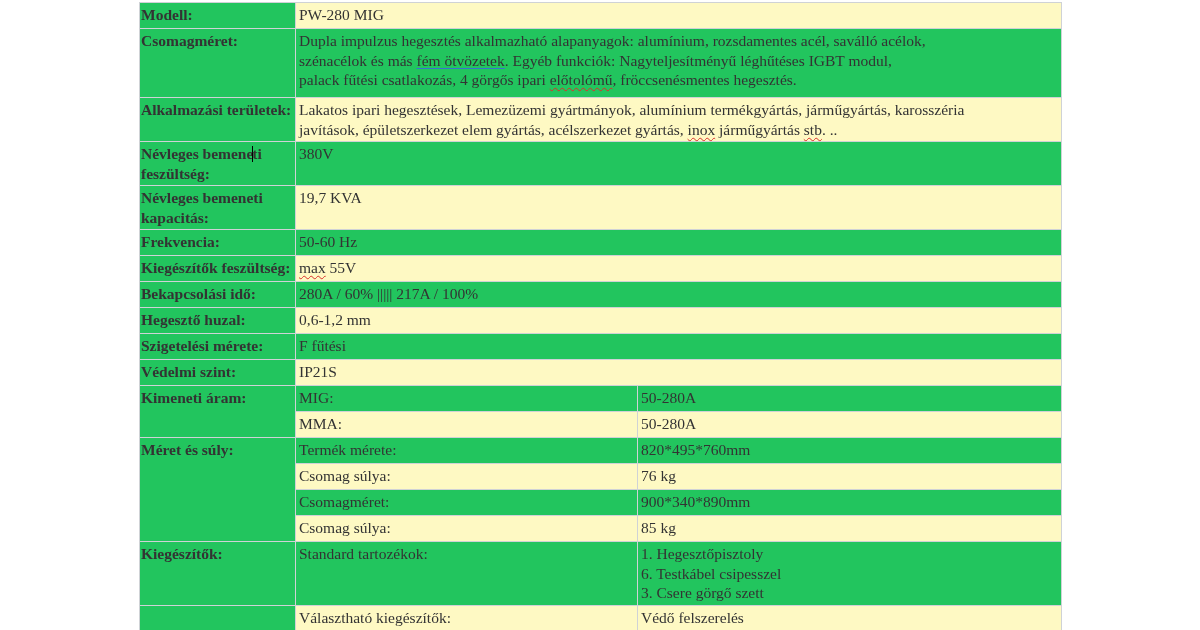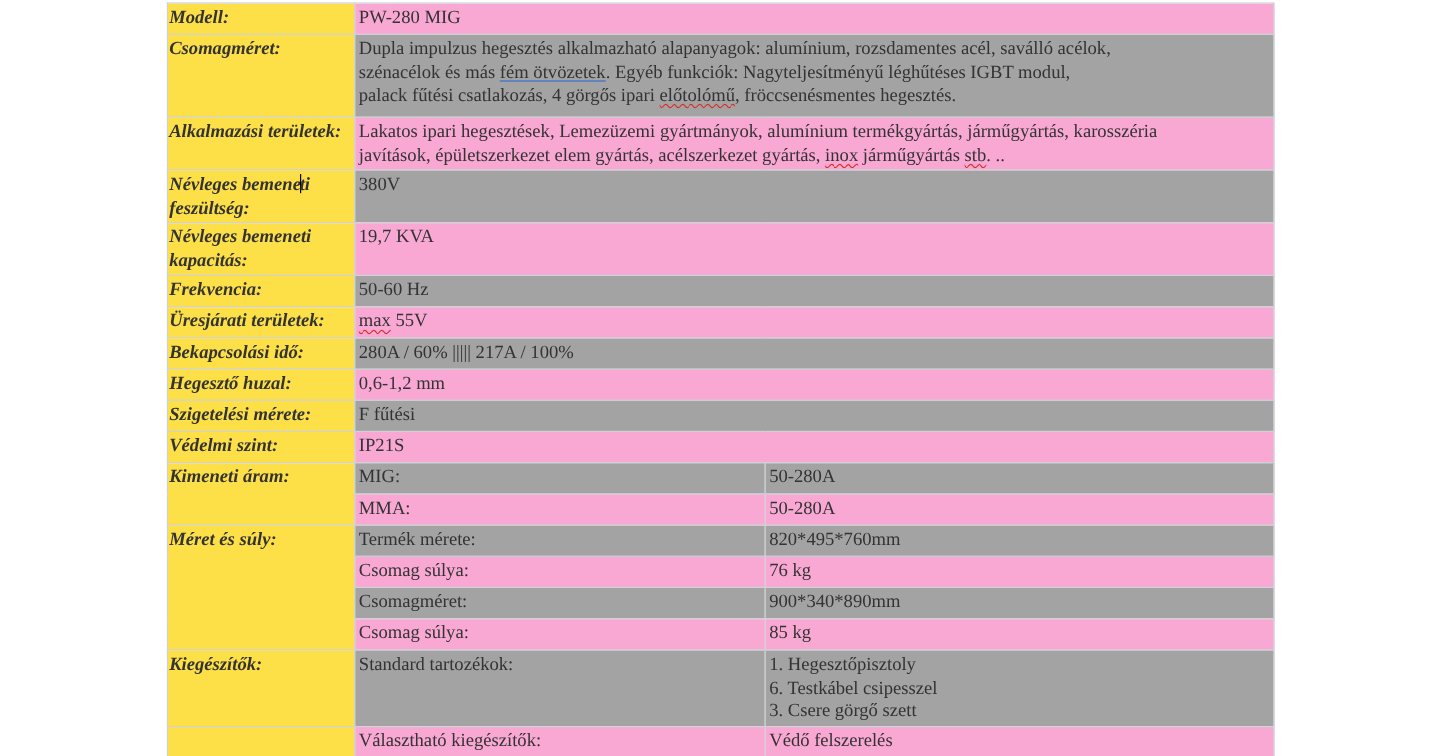--- a/index.html
+++ b/index.html
@@ -20,27 +20,26 @@
   .spec-table td {
     border: 1px solid #cfd2d6;
     vertical-align: top;
     padding: 2px 3px 2px 3px;
   }
   .spec-table col.c-label { width: 156px; }
   .spec-table col.c-sub { width: 342px; }
   .spec-table col.c-val { width: 424px; }
   .spec-table td.label {
     font-weight: bold;
-    background: #fde047;
+    background: #22c55e;
     color: #333;
     padding-left: 1px;
-    font-style: italic;
   }
-  tr.odd td.val { background: #f9a8d4; }
-  tr.even td.val { background: #a3a3a3; margin-left: 40px; }
+  tr.odd td.val { background: #fef9c3; }
+  tr.even td.val { background: #22c55e; margin-left: 40px; }
   .spell { text-decoration: underline wavy #d9302c; text-decoration-thickness: 1px; text-underline-offset: 2px; }
   .gram { text-decoration: underline #3b6fcf; text-decoration-thickness: 1px; text-underline-offset: 2px; text-align: right; }
   .line { display: block; }
   .caret { display:inline-block; width:1px; height:16px; background:#000; vertical-align:-3px; margin:0 -1px; }
   .h27 td { height: 21px; }
   .h41 td { height: 36px; }
   .h69 td { height: 64px; }
   .h63 td { height: 58px; }
   .h42 td { height: 38px; }
 </style>
@@ -79,21 +78,21 @@
     </tr>
     <tr class="odd h41">
       <td class="label">Névleges bemeneti kapacitás:</td>
       <td class="val" colspan="2">19,7 KVA</td>
     </tr>
     <tr class="even h27">
       <td class="label">Frekvencia:</td>
       <td class="val" colspan="2">50-60 Hz</td>
     </tr>
     <tr class="odd h27">
-      <td class="label" style="white-space:nowrap;">Üresjárati területek:</td>
+      <td class="label" style="white-space:nowrap;">Kiegészítők feszültség:</td>
       <td class="val" colspan="2"><span class="spell">max</span><span> 55V</span></td>
     </tr>
     <tr class="even h27">
       <td class="label">Bekapcsolási idő:</td>
       <td class="val" colspan="2">280A / 60% ||||| 217A / 100%</td>
     </tr>
     <tr class="odd h27">
       <td class="label">Hegesztő huzal:</td>
       <td class="val" colspan="2">0,6-1,2 mm</td>
     </tr>

